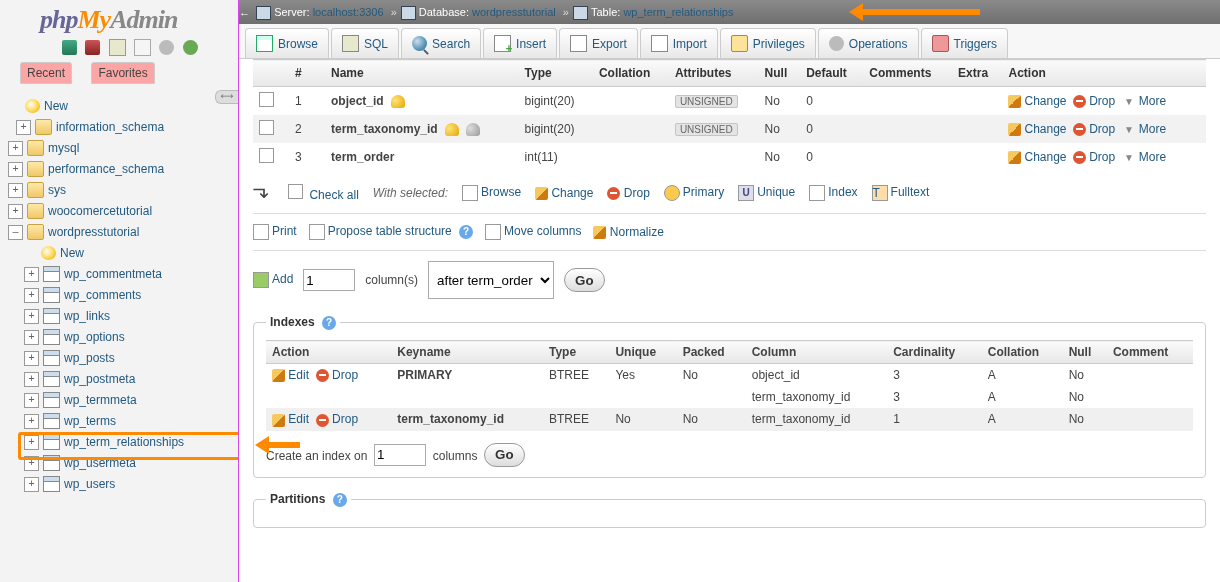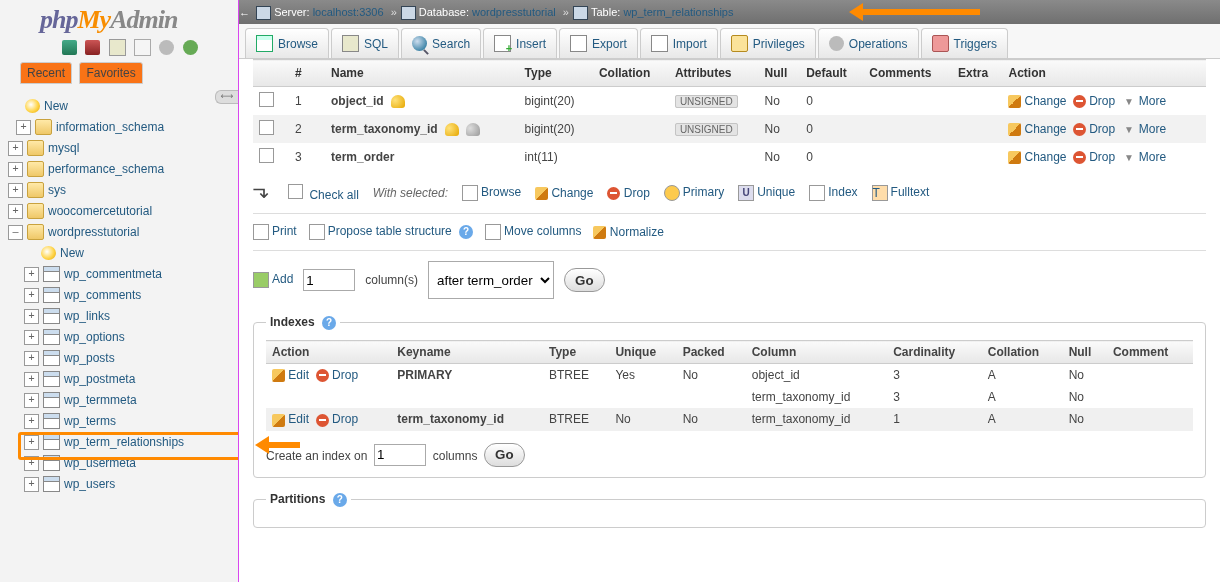--- a/index.html
+++ b/index.html
@@ -11,21 +11,21 @@
 #logo .p{color:#666699}#logo .m{color:#f88d00}#logo .a{color:#888}
 #qi{padding:4px 0 2px 62px}
 #qi span{display:inline-block;width:15px;height:15px;margin-right:5px;vertical-align:middle}
 .ic-home{background:linear-gradient(#4a8,#275);border-radius:2px}
 .ic-exit{background:linear-gradient(#c55,#822);border-radius:2px}
 .ic-sql{background:#e8e8cc;border:1px solid #999}
 .ic-doc{background:#f5f5f5;border:1px solid #aaa}
 .ic-gear{background:#bbb;border-radius:50%}
 .ic-reload{background:#6a5;border-radius:50%}
 #rf{padding:4px 8px 4px 20px}
-#rf span{display:inline-block;padding:3px 6px;border:1px solid #ccc;border-radius:3px 3px 0 0;background:#f97316;margin-right:4px;color:#444}
+#rf span{display:inline-block;padding:3px 6px;border:1px solid #ccc;border-radius:3px 3px 0 0;background:#fca5a5;margin-right:16px;color:#444}
 #collapse{position:absolute;top:90px;right:0;width:22px;height:12px;background:#ddd;border:1px solid #bbb;border-right:none;border-radius:6px 0 0 6px;color:#777;text-align:center;font-size:9px;line-height:11px}
 #tree{padding:8px 4px 4px 8px}
 .node{display:flex;align-items:center;height:21px;white-space:nowrap}
 .tg{width:13px;height:13px;border:1px solid #999;background:#fff;text-align:center;font:10px/12px monospace;color:#666;margin-right:2px}
 .tg.minus::before{content:"–"}.tg.plus::before{content:"+"}
 .sp{display:inline-block}
 .ic-db,.ic-tbl,.ic-new{width:15px;height:14px;margin:0 4px 0 2px;display:inline-block;vertical-align:middle}
 .ic-db{background:linear-gradient(#ffe9a8,#efc868);border:1px solid #c9a23e;border-radius:2px}
 .ic-tbl{background:#fff;border:1px solid #888;box-shadow:inset 0 4px 0 #cde,inset 0 5px 0 #888}
 .ic-new{background:radial-gradient(circle at 40% 40%,#fff,#ffd54a 55%,#e0a000);border-radius:50%}

